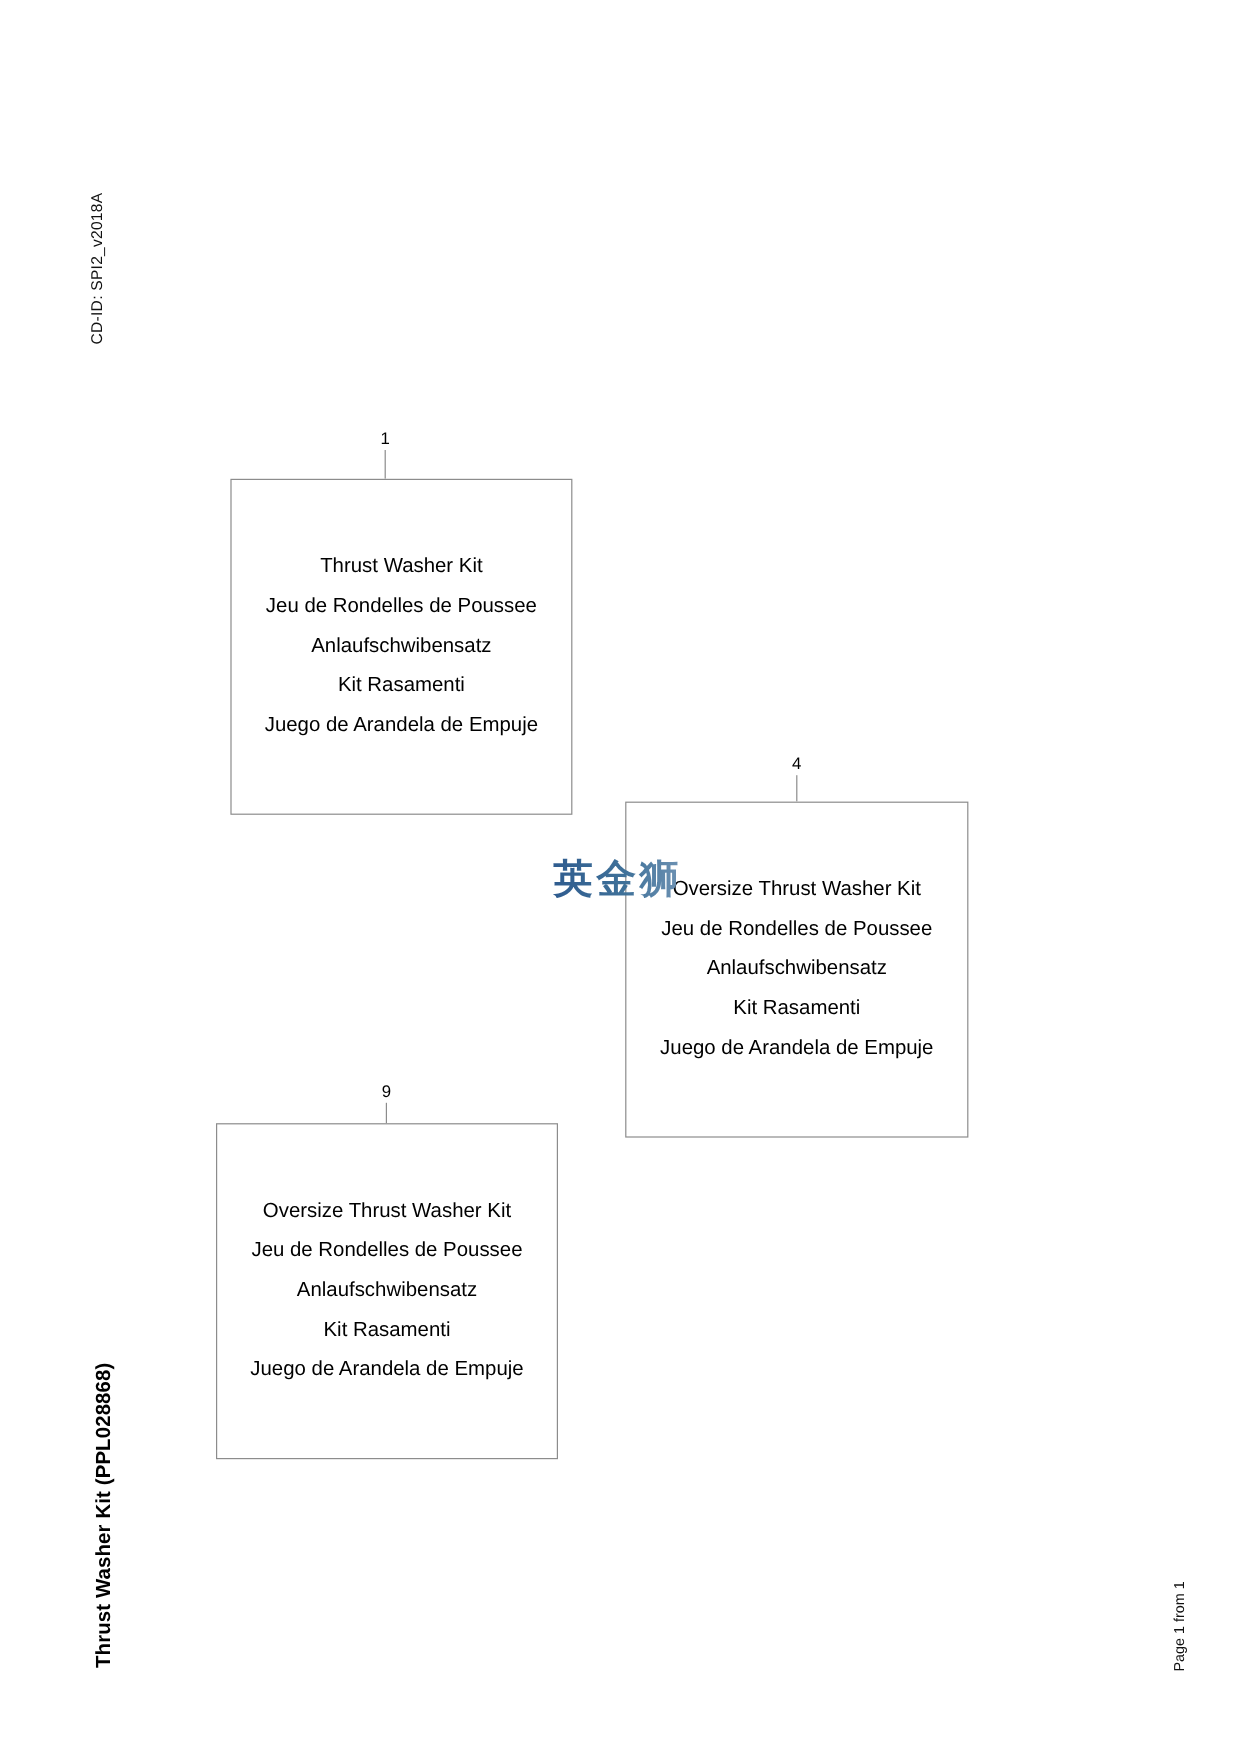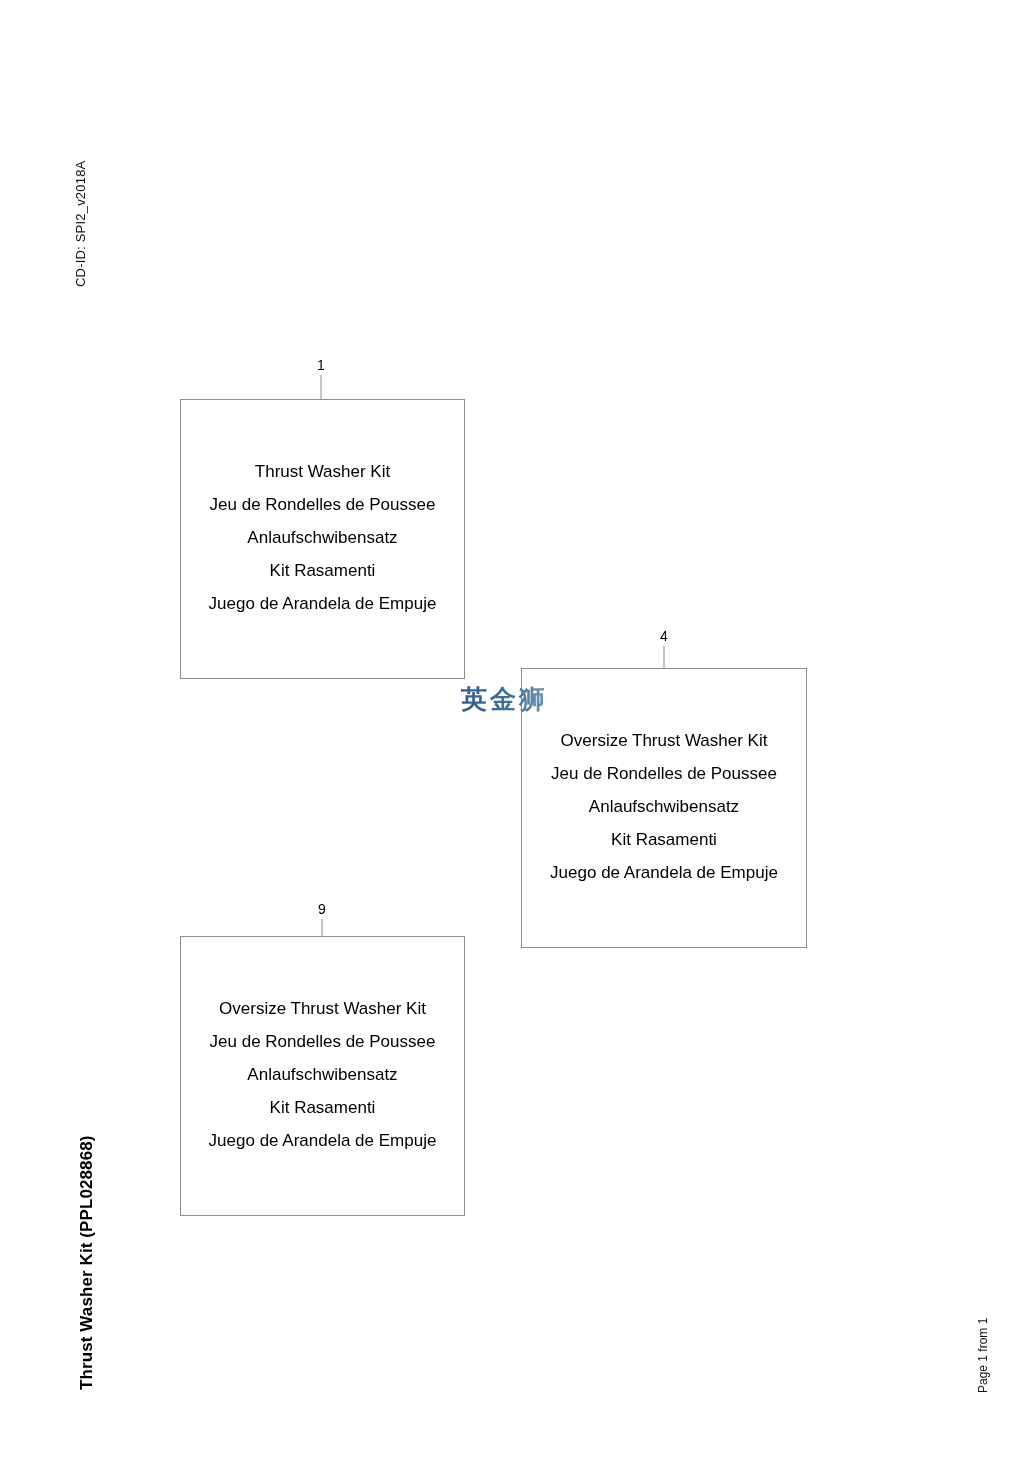--- a/index.html
+++ b/index.html
@@ -87,22 +87,22 @@
     position: absolute;
     width: 1px;
     background: #8c8c8c;
     transform: translateX(-50%);
   }
 
   
   #watermark {
     position: absolute;
     left: 461px;
-    top: 682px;
-    font-size: 26px;
+    top: 710px;
+    font-size: 33px;
     font-weight: bold;
     letter-spacing: 3px;
     white-space: nowrap;
     color: #3a6b9e;
     background: linear-gradient(90deg, #2f5c8f 0%, #3f7199 55%, #6f93b4 100%);
     -webkit-background-clip: text;
     background-clip: text;
     -webkit-text-fill-color: transparent;
     z-index: 50;
   }
@@ -115,21 +115,21 @@
   <div class="vtext" id="cd-id">CD-ID: SPI2_v2018A</div>
 
   <div class="vtext" id="doc-title">Thrust Washer Kit (PPL028868)</div>
 
   <div class="vtext" id="page-indicator">Page 1 from 1</div>
 
   <div class="callout" style="left:321px; top:358px;">
     <div class="callout-num" style="left:0; top:0;">1</div>
     <div class="leader" style="left:0; top:17px; height:24px;"></div>
   </div>
-  <div class="part-box" style="left:180px; top:399px; width:285px; height:280px;">
+  <div class="part-box" style="left:192px; top:399px; width:285px; height:280px;">
     <div class="box-body" style="top:55px;">
       <div class="box-line">Thrust Washer Kit</div>
       <div class="box-line">Jeu de Rondelles de Poussee</div>
       <div class="box-line">Anlaufschwibensatz</div>
       <div class="box-line">Kit Rasamenti</div>
       <div class="box-line">Juego de Arandela de Empuje</div>
     </div>
   </div>
 
   <div class="callout" style="left:664px; top:629px;">

